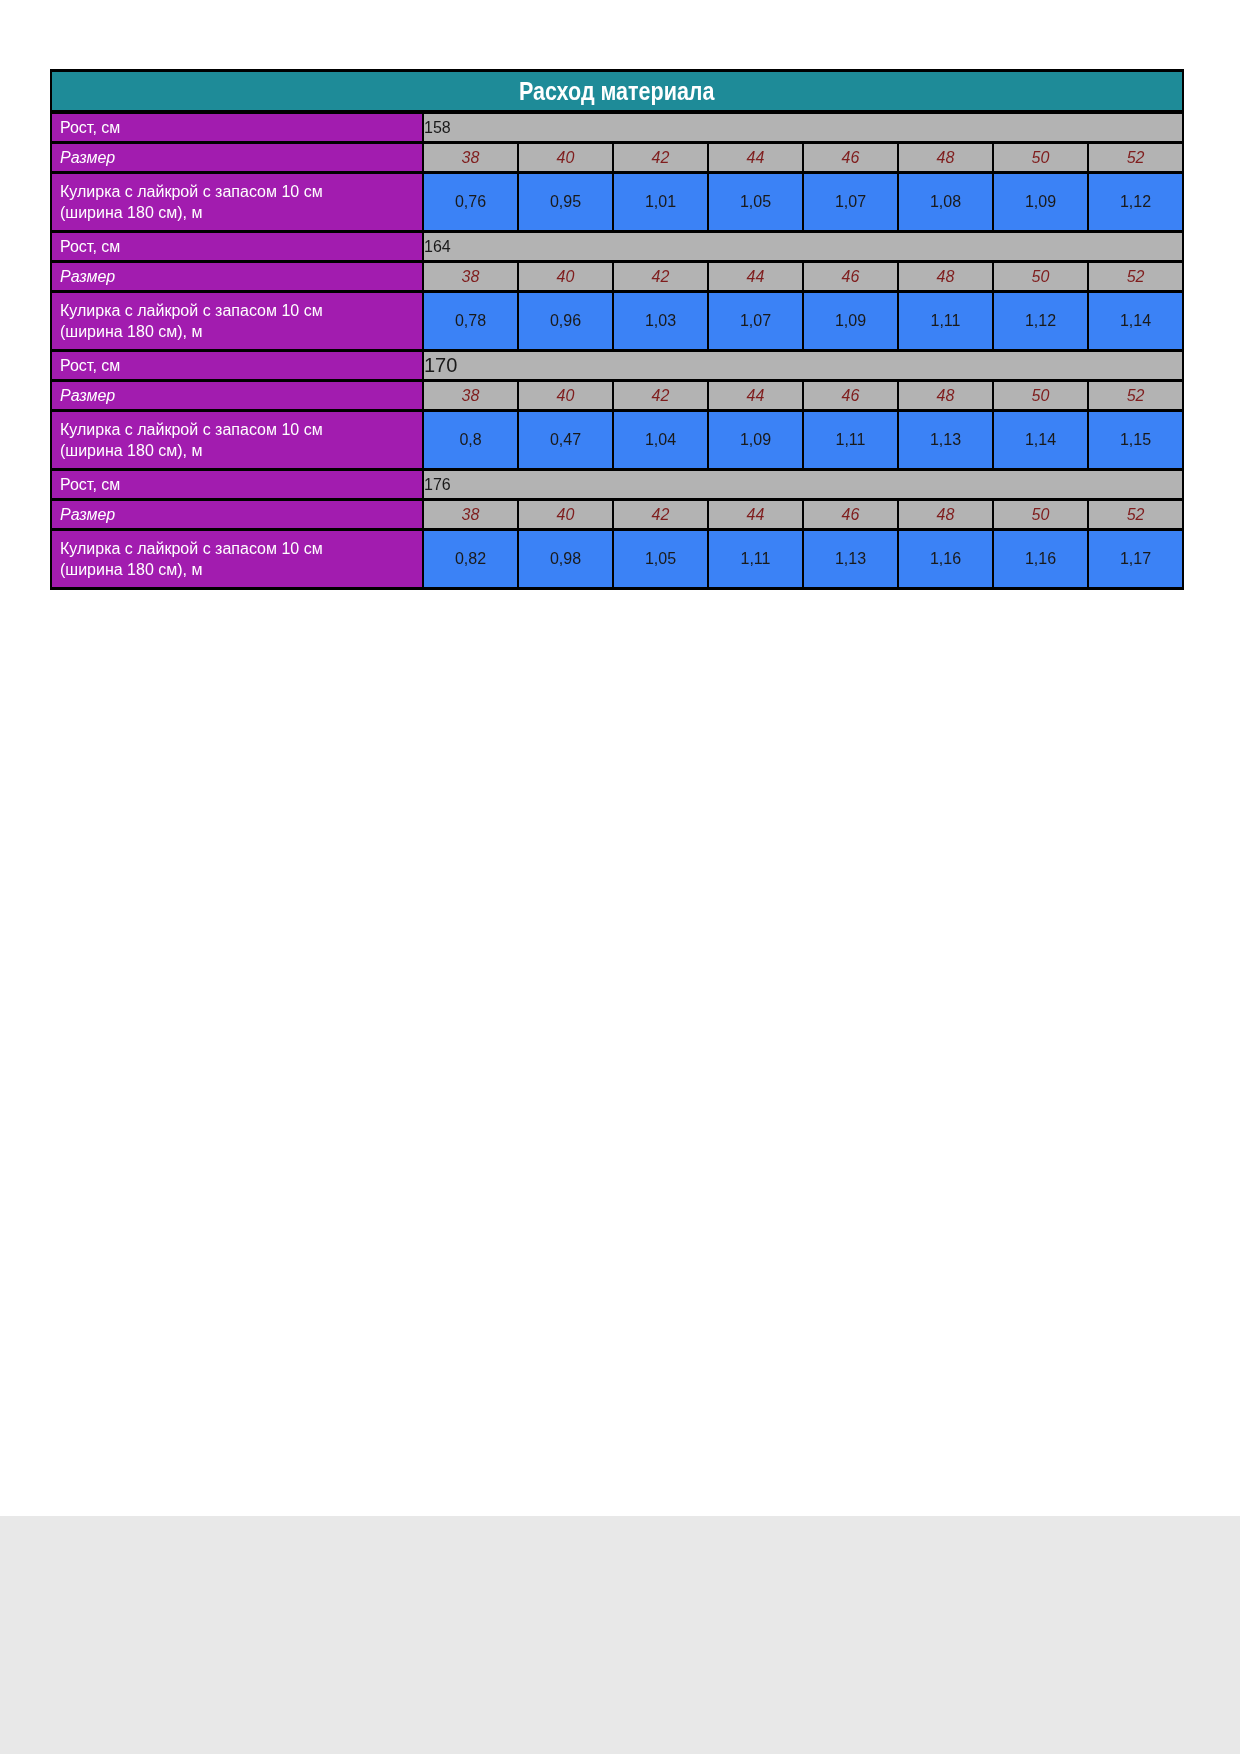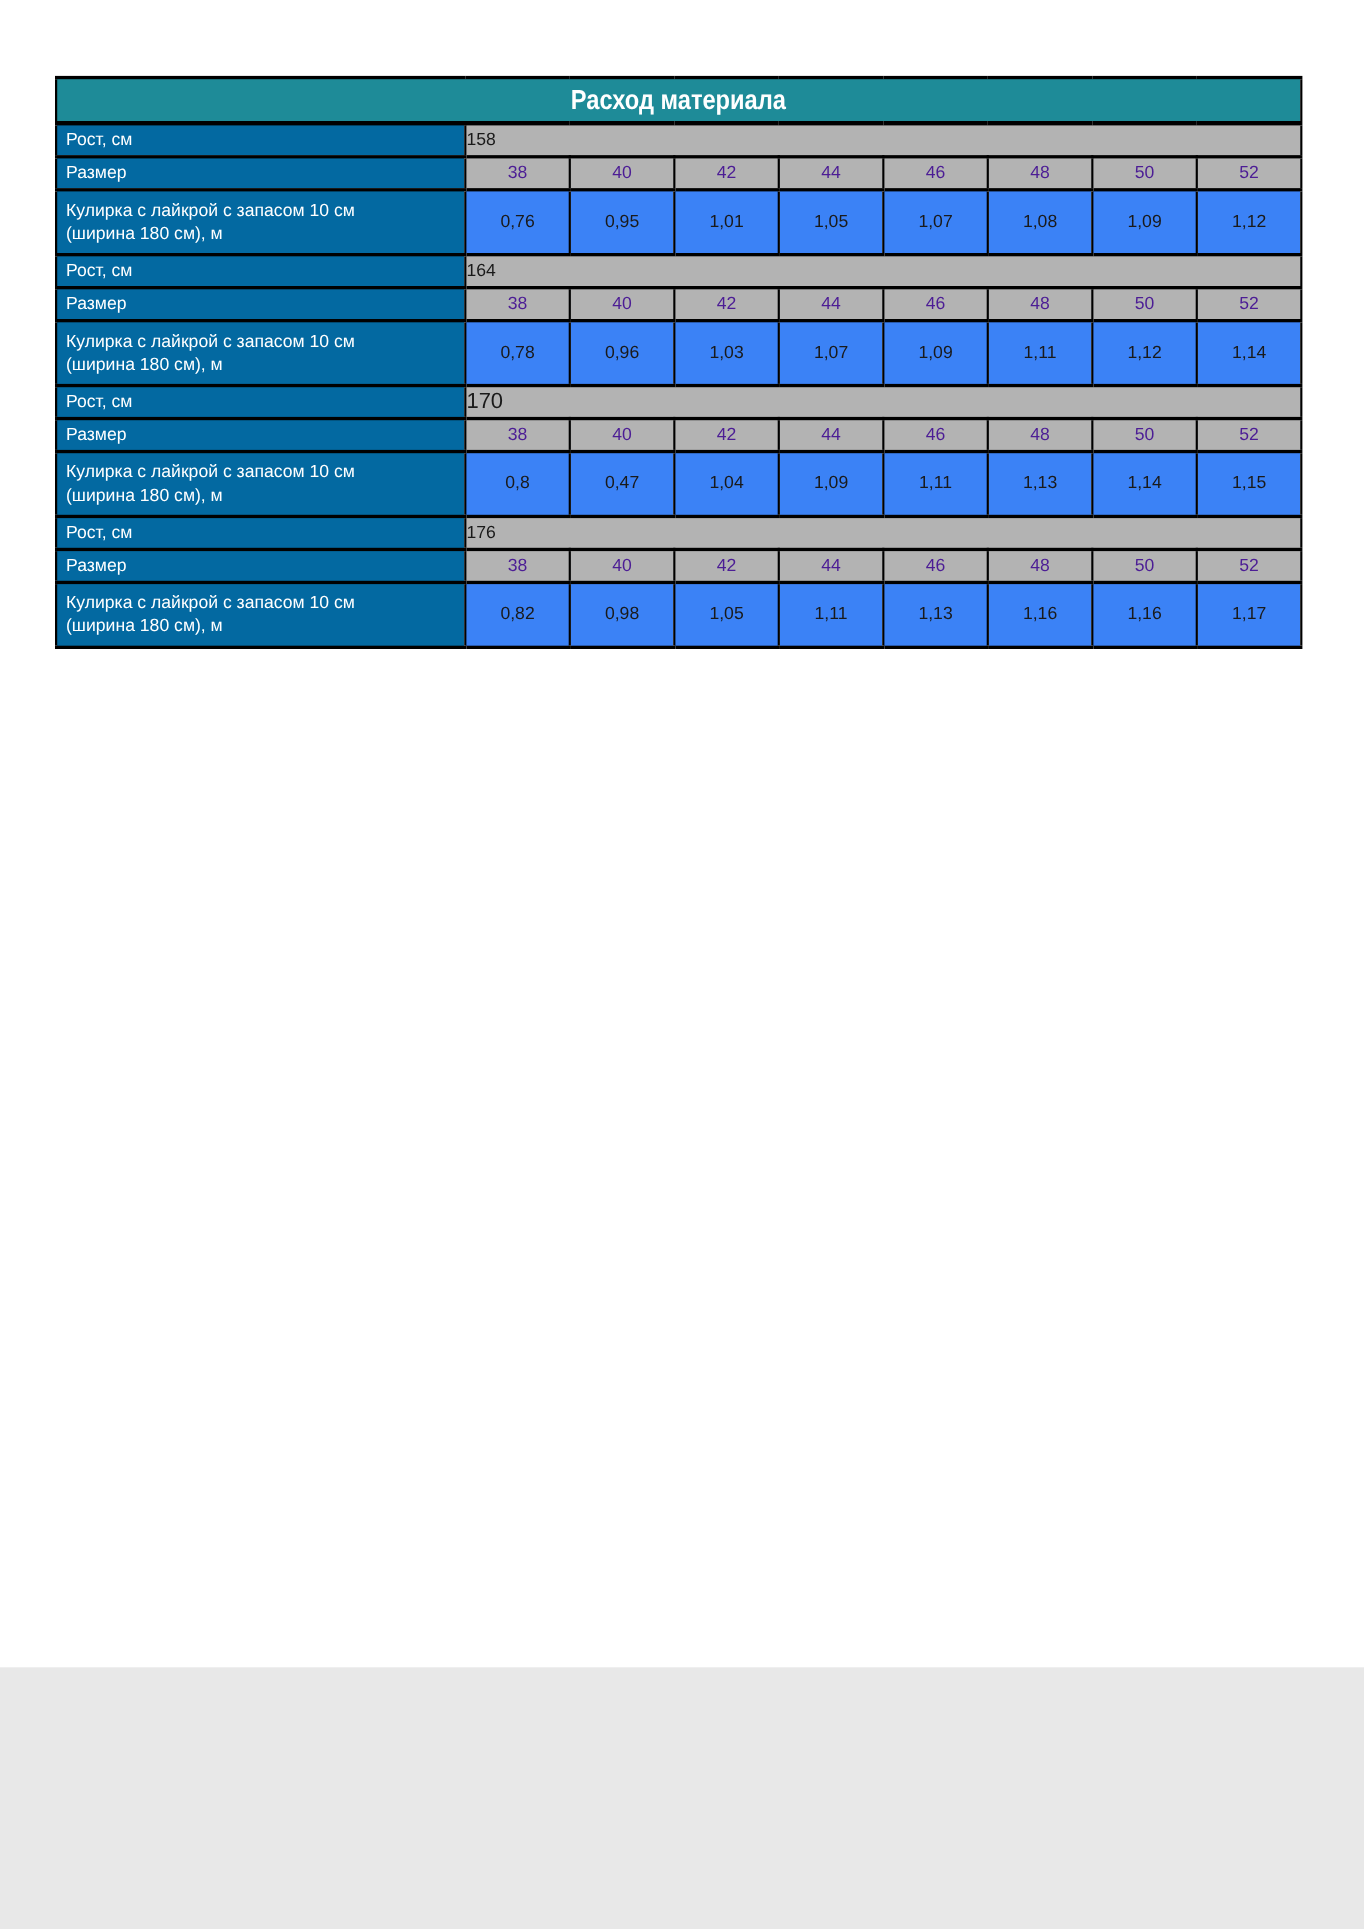--- a/index.html
+++ b/index.html
@@ -40,44 +40,44 @@
     display: inline-block;
     color: #ffffff;
     font-size: 25px;
     font-weight: bold;
     transform: scaleX(0.86);
     transform-origin: center;
     white-space: nowrap;
   }
   
   td.cell-label {
-    background: #0369a1;
+    background: #a21caf;
     color: #ffffff;
     font-size: 16px;
     text-align: left;
     vertical-align: middle;
     padding-left: 8px;
     padding-right: 6px;
   }
   td.cell-label .lbl-line { display: block; line-height: 21px; }
   
   tr.row-height td { height: 27px; border-top-width: 3px; }
   td.cell-band {
     background: #b3b3b3;
     color: #1a1a1a;
     font-size: 16px;
     text-align: left;
     vertical-align: middle;
   }
   td.cell-band.band-big { font-size: 20px; }
   
-  tr.row-size td { height: 27px; border-top-width: 2px; }
+  tr.row-size td { height: 27px; border-top-width: 2px; font-style: italic; }
   td.cell-size {
     background: #b3b3b3;
-    color: #4c1d95;
+    color: #7f1d1d;
     font-size: 16px;
     text-align: center;
     vertical-align: middle;
   }
   
   tr.row-fabric td { height: 56px; }
   td.cell-value {
     background: #3b82f6;
     color: #1a1a1a;
     font-size: 16px;

